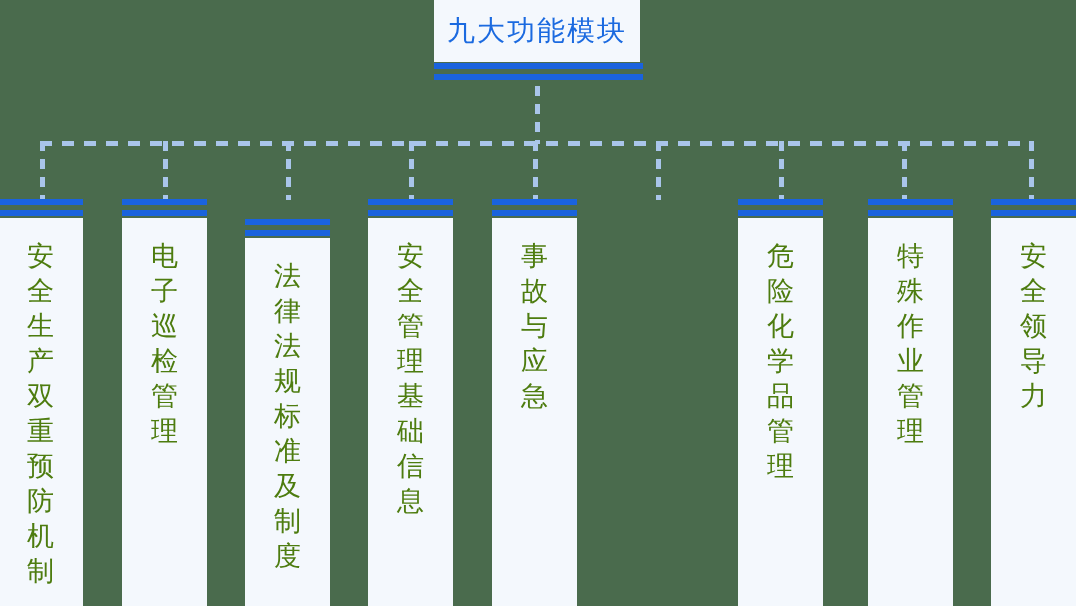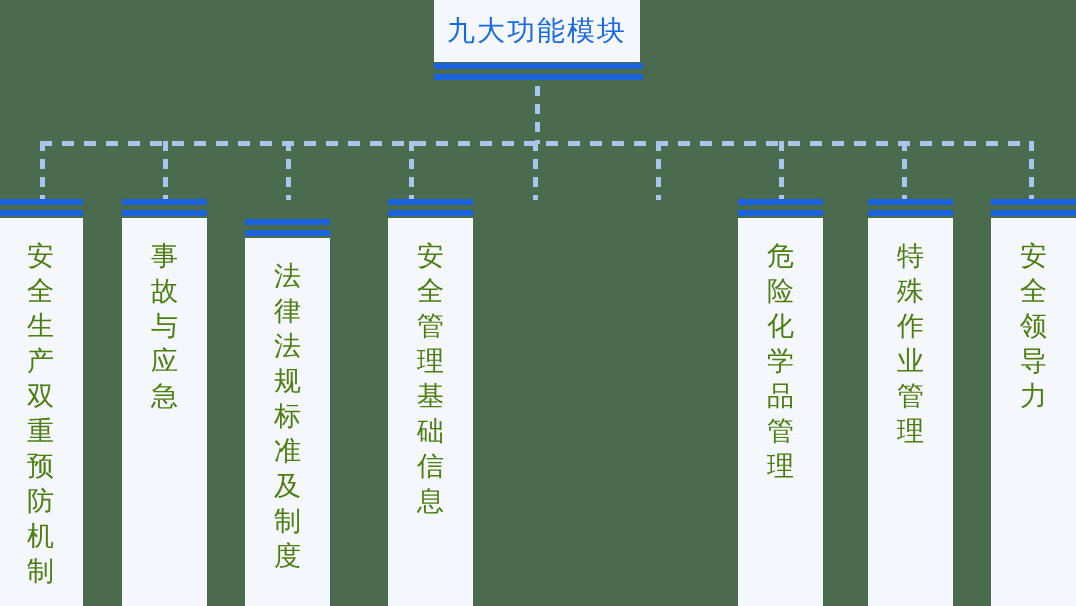--- a/index.html
+++ b/index.html
@@ -167,41 +167,48 @@
     <div class="child-bar-b"></div>
     <div class="child-card">
       <span class="child-label">安全生产双重预防机制</span>
     </div>
   </div>
 
   <div class="child-node" style="left:122px;">
     <div class="child-bar-a"></div>
     <div class="child-bar-b"></div>
     <div class="child-card">
+      <span class="child-label">电子巡检管理</span>
+    </div>
+  </div>
+
+  <div class="child-node" style="left:245px;margin-top:20px;">
+    <div class="child-bar-a"></div>
+    <div class="child-bar-b"></div>
+    <div class="child-card">
+      <span class="child-label">法律法规标准及制度</span>
+    </div>
+  </div>
+
+  <div class="child-node" style="left:368px;text-decoration:underline;">
+    <div class="child-bar-a"></div>
+    <div class="child-bar-b"></div>
+    <div class="child-card">
+      <span class="child-label">安全管理基础信息</span>
+    </div>
+  </div>
+
+  <div class="child-node" style="left:492px;">
+    <div class="child-bar-a"></div>
+    <div class="child-bar-b"></div>
+    <div class="child-card">
       <span class="child-label">事故与应急</span>
     </div>
   </div>
 
-  <div class="child-node" style="left:245px;margin-top:20px;">
-    <div class="child-bar-a"></div>
-    <div class="child-bar-b"></div>
-    <div class="child-card">
-      <span class="child-label">法律法规标准及制度</span>
-    </div>
-  </div>
-
-  <div class="child-node" style="left:388px;text-decoration:underline;">
-    <div class="child-bar-a"></div>
-    <div class="child-bar-b"></div>
-    <div class="child-card">
-      <span class="child-label">安全管理基础信息</span>
-    </div>
-  </div>
-
-
 
   <div class="child-node" style="left:868px;">
     <div class="child-bar-a"></div>
     <div class="child-bar-b"></div>
     <div class="child-card">
       <span class="child-label">特殊作业管理</span>
     </div>
   </div>
 
   <div class="child-node" style="left:738px;">

